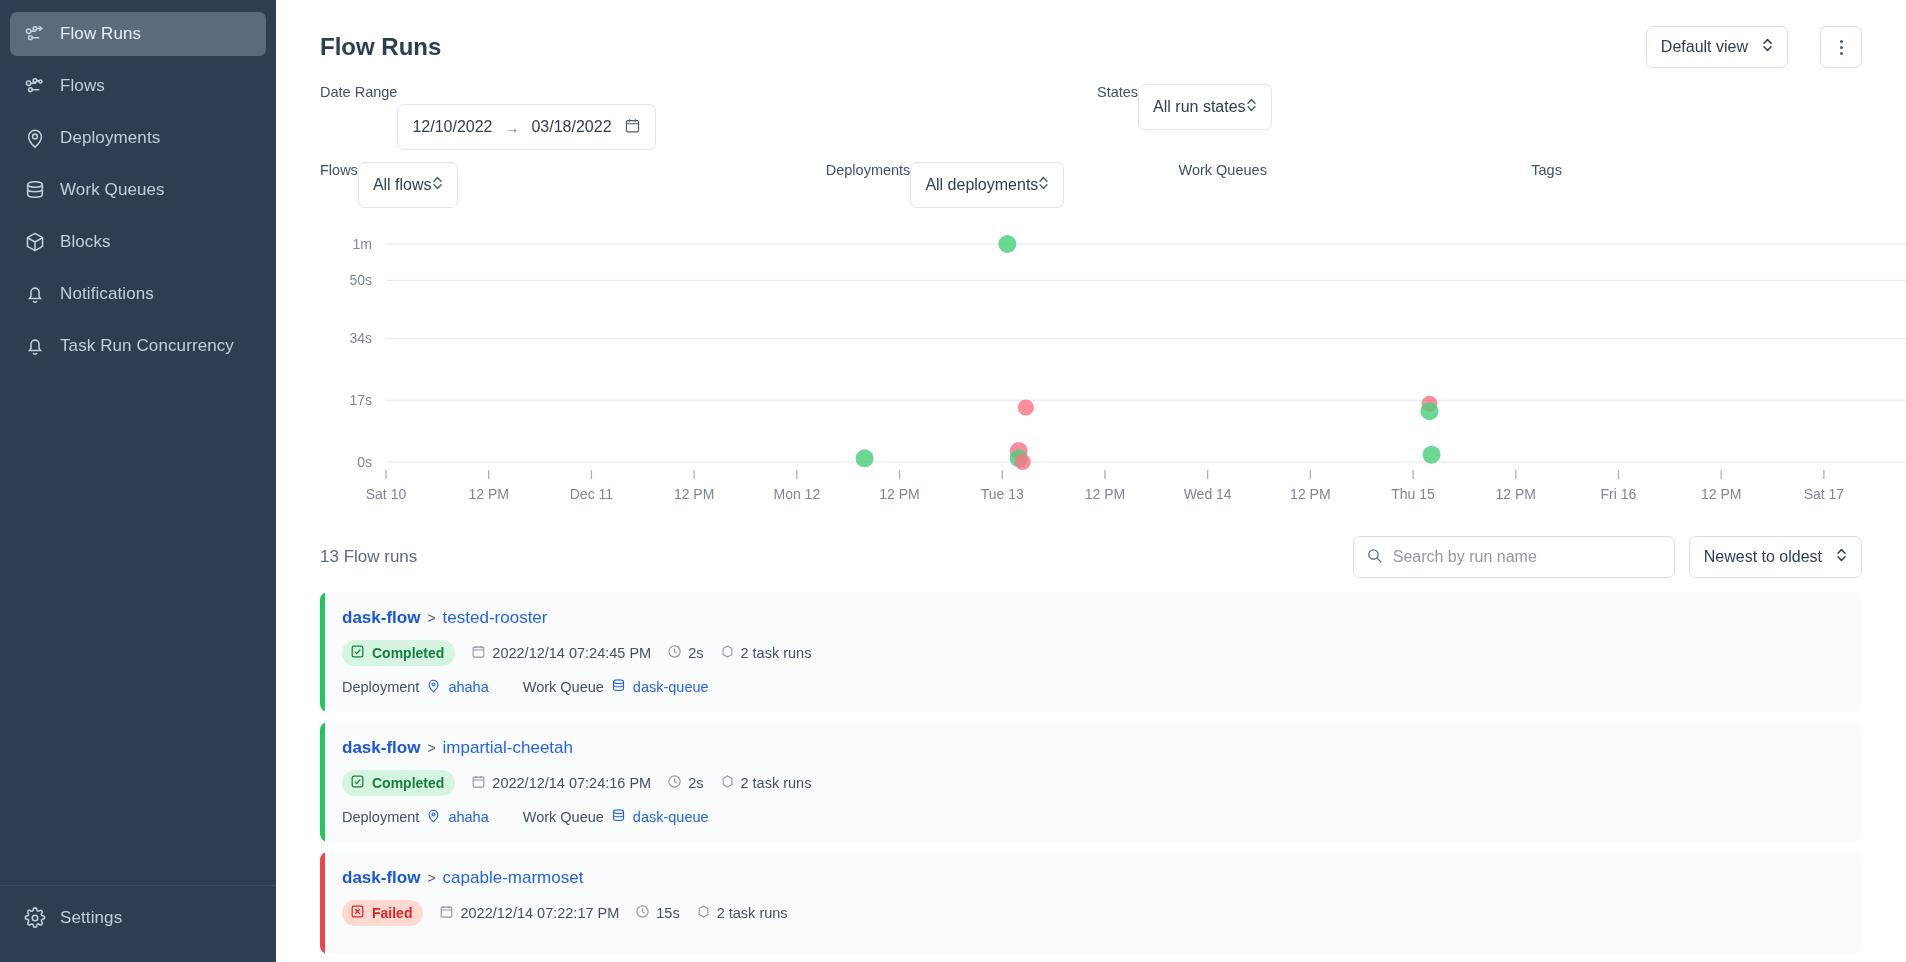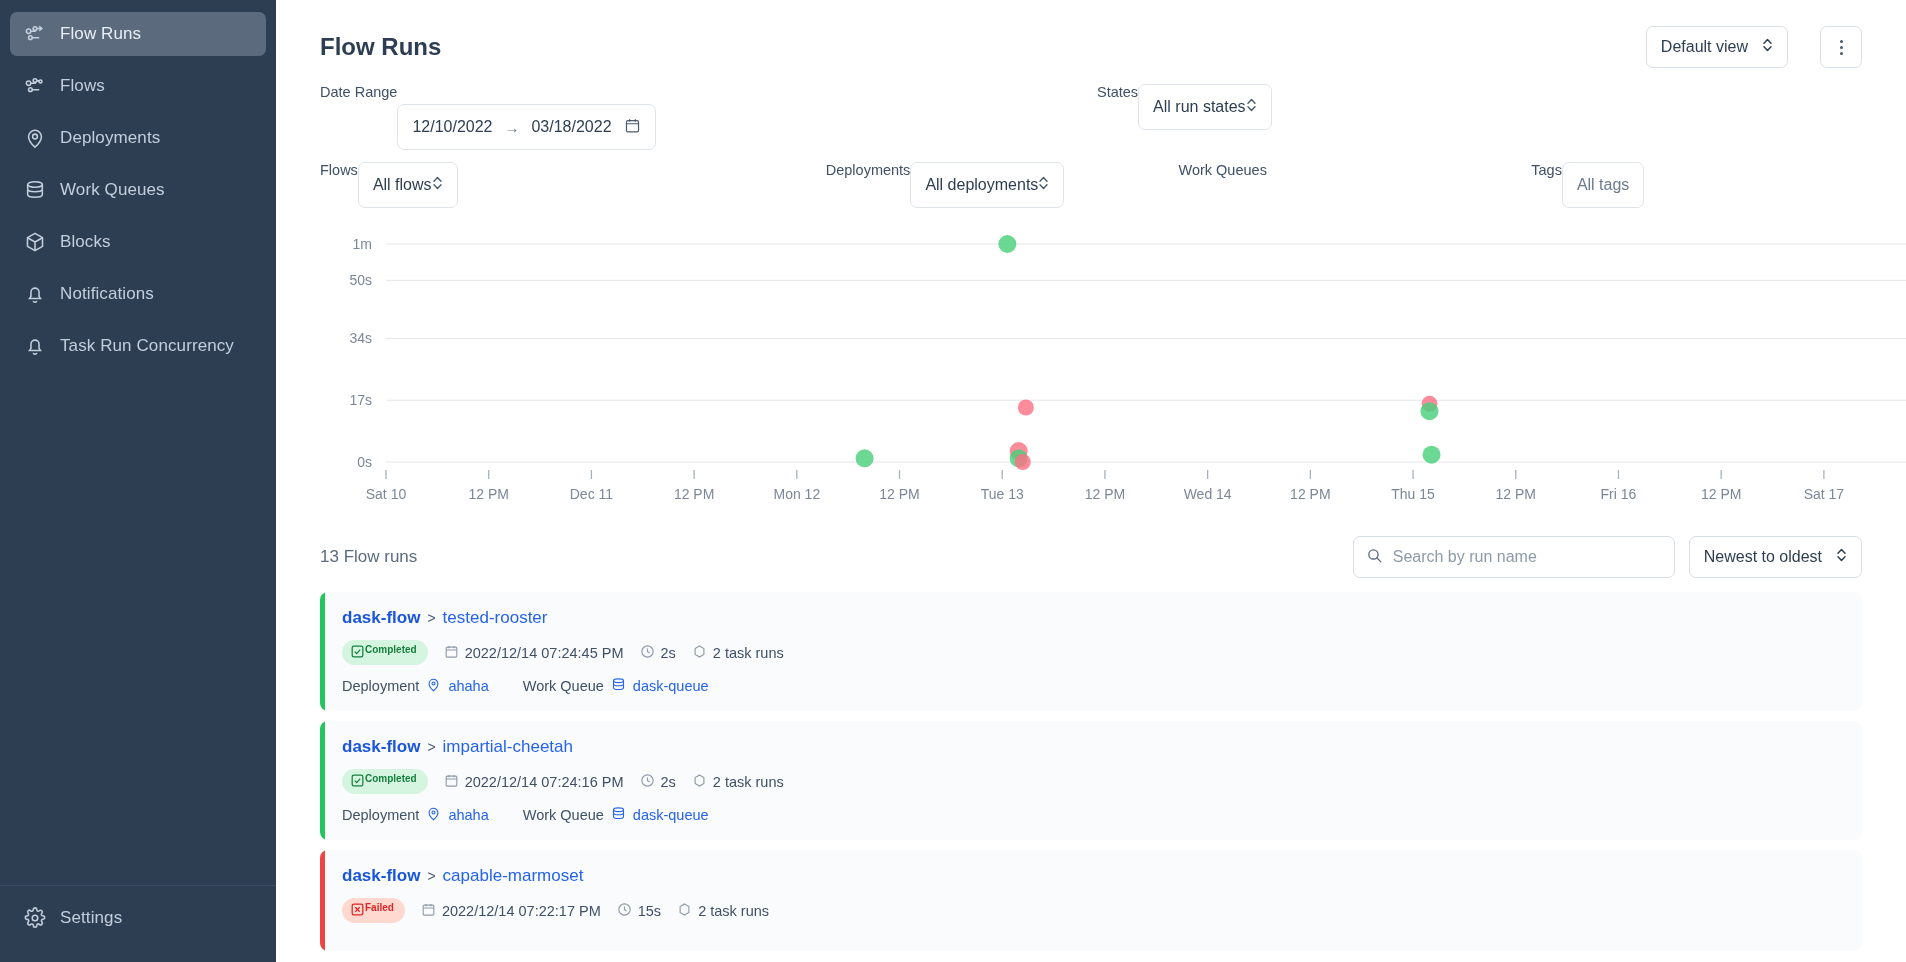--- a/index.html
+++ b/index.html
@@ -106,22 +106,22 @@
     position: relative; background: #fafbfc; border-radius: 8px;
     margin-bottom: 10px; padding: 16px 20px 16px 22px; overflow: hidden;
   }
   .run-card .bar { position: absolute; left: 0; top: 0; bottom: 0; width: 5px; }
   .run-title { font-size: 17px; margin-bottom: 12px; display: flex; align-items: center; gap: 7px; }
   .run-title .flow { color: #1a56db; font-weight: bold; cursor: pointer; }
   .run-title .sep { color: #4a5a6e; font-size: 14px; }
   .run-title .name { color: #2563eb; cursor: pointer; }
   .run-meta { display: flex; align-items: center; gap: 16px; font-size: 14.5px; color: #3f5067; margin-bottom: 12px; }
   .badge {
-    display: inline-flex; align-items: flex-start; gap: 0;
-    padding: 4px 11px 4px 8px; border-radius: 14px; font-size: 10px; font-weight: bold;
+    display: inline-flex; align-items: center; gap: 7px;
+    padding: 4px 11px 4px 8px; border-radius: 14px; font-size: 14px; font-weight: bold;
   }
   .badge.completed { background: #d6f5e0; color: #15803d; }
   .badge.failed { background: #ffd9cf; color: #dc2626; }
   .meta-item { display: flex; align-items: center; gap: 6px; }
   .run-sub { display: flex; align-items: center; gap: 10px; font-size: 14.5px; color: #3f5067; }
   .run-sub .lnk { color: #2563eb; cursor: pointer; }
   .run-sub .grp { display: flex; align-items: center; gap: 7px; }
   .run-sub .gap { width: 14px; }
 </style>
 </head>
@@ -294,23 +294,20 @@
               <path d="M2 6.2L5.5 2.6 9 6.2M2 9.8l3.5 3.6L9 9.8"></path>
             </svg>
           </span>
         </div>
       </div>
       <div class="field f-queues" style="margin-left:10px;">
         <div class="field-label">Work Queues</div>
       </div>
       <div class="field f-tags" style="margin-left:10px;">
         <div class="field-label">Tags</div>
-        <div class="ctl placeholder">
-          <span>All tags</span>
-        </div>
       </div>
     </div>
 
     <div class="chart-wrap">
       <svg class="chart-svg" id="chart" width="1818" height="290">
           <line x1="66" y1="232" x2="1812" y2="232" stroke="#e2e5ea" stroke-width="1"></line>
           <text x="52" y="237" class="ylab">0s</text>
           <line x1="66" y1="170.23333333333335" x2="1812" y2="170.23333333333335" stroke="#e2e5ea" stroke-width="1"></line>
           <text x="52" y="175.23333333333335" class="ylab">17s</text>
           <line x1="66" y1="108.46666666666667" x2="1812" y2="108.46666666666667" stroke="#e2e5ea" stroke-width="1"></line>

